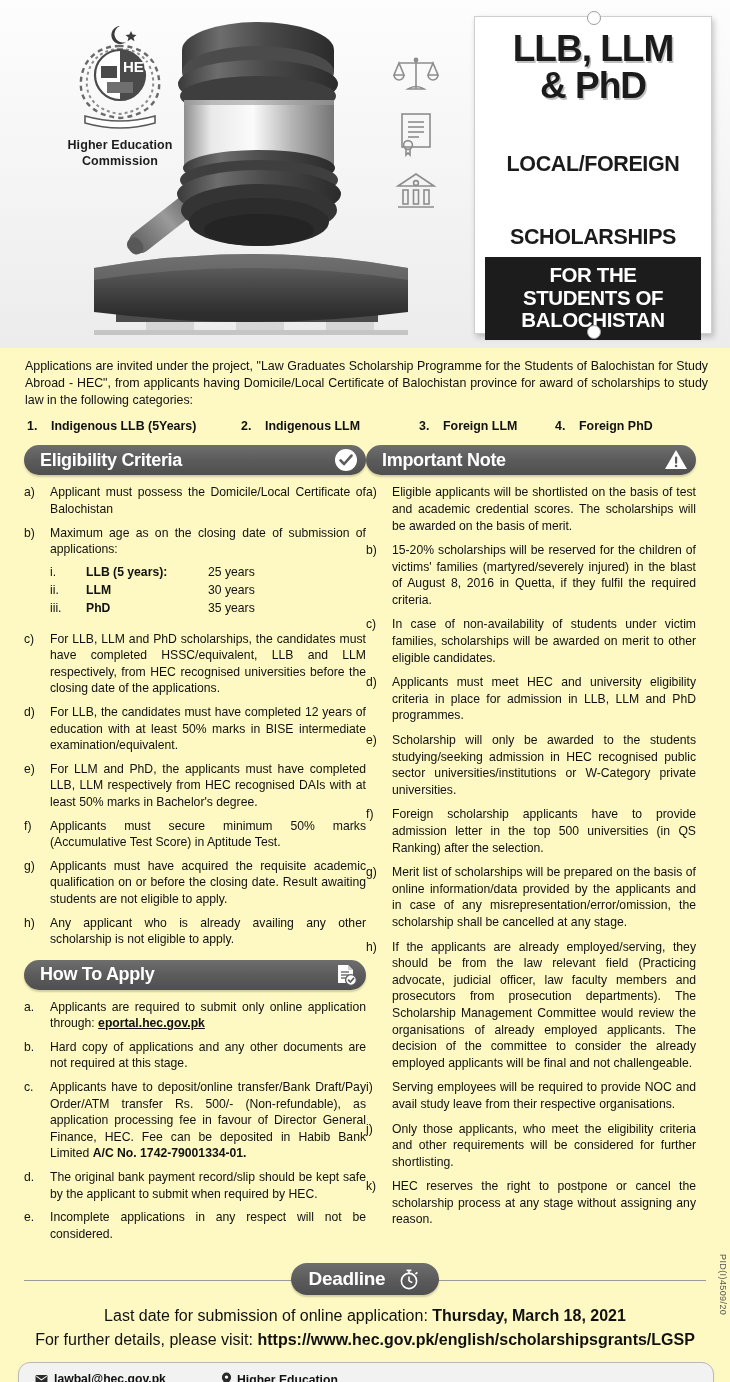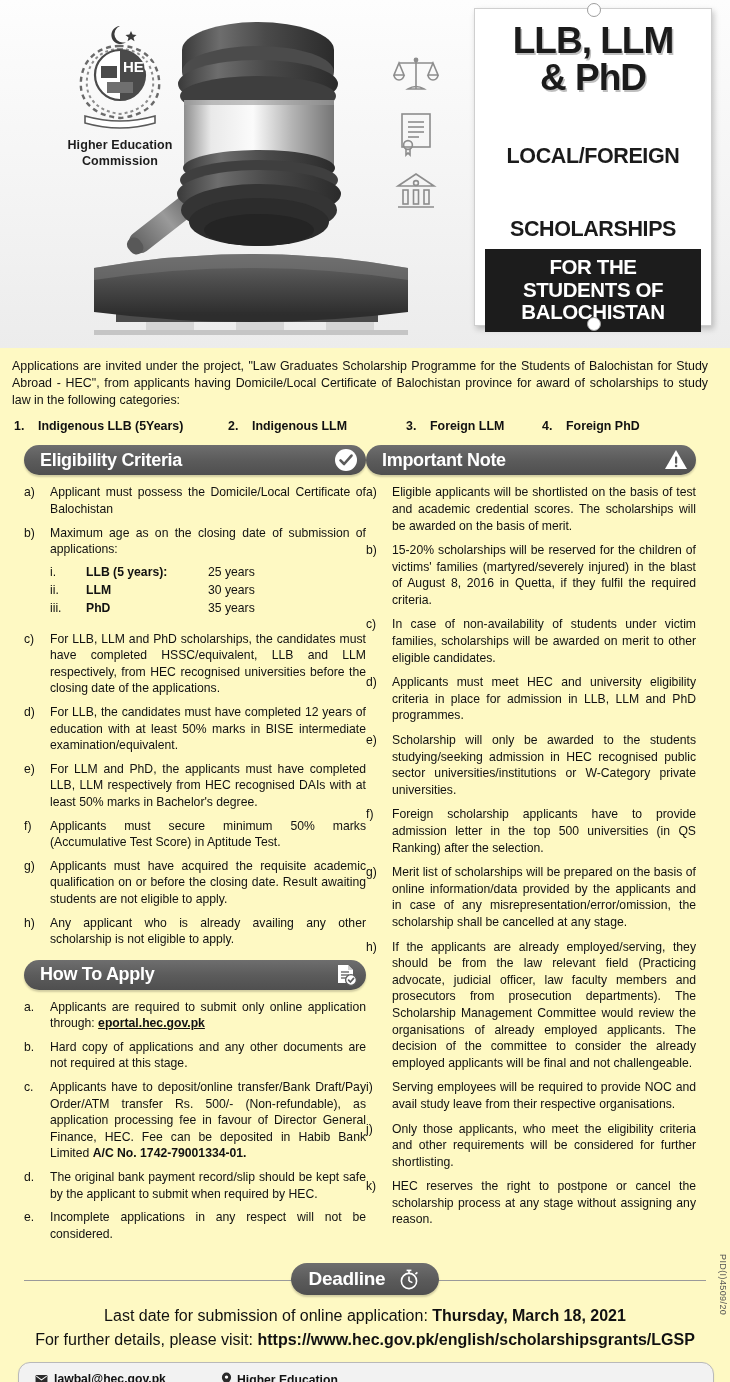--- a/index.html
+++ b/index.html
@@ -50,21 +50,21 @@
   .law-icons {
     position: absolute;
     left: 388px; top: 55px;
     width: 56px;
   }
   .law-icons svg { display: block; margin: 0 auto 14px; }
 
   
   .poster {
     position: absolute;
-    right: 18px; top: 8px;
+    right: 18px; top: 16px;
     width: 238px; height: 318px;
     background: #ffffff;
     border: 1.4px solid #cfcfcf;
     box-shadow: 2px 3px 6px rgba(0,0,0,.22);
     padding: 14px 10px 10px;
     text-align: center;
   }
   .poster:before, .poster:after {
     content: "";
     position: absolute;
@@ -97,21 +97,21 @@
     color: #fff;
     padding: 7px 4px 8px;
     font-size: 20.5px;
     font-weight: 700;
     line-height: 1.1;
     letter-spacing: -.4px;
   }
 
   
   .intro {
-    padding: 10px 22px 0 12px;
+    padding: 10px 22px 0 25px;
   }
   .intro p {
     font-size: 12.4px;
     line-height: 1.38;
     text-align: justify;
     color: #111;
   }
   .cats {
     display: flex;
     gap: 0px;

